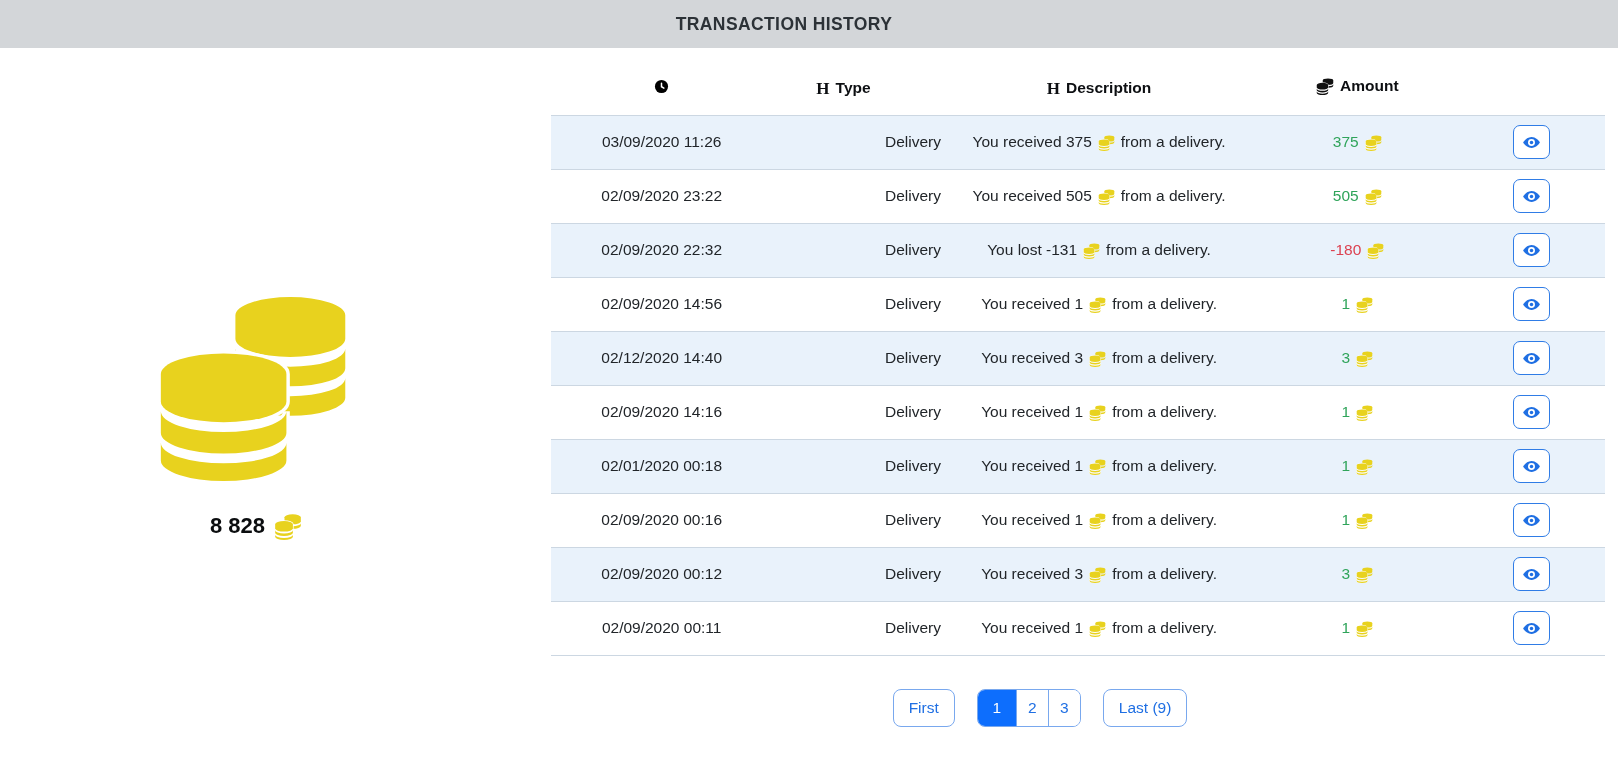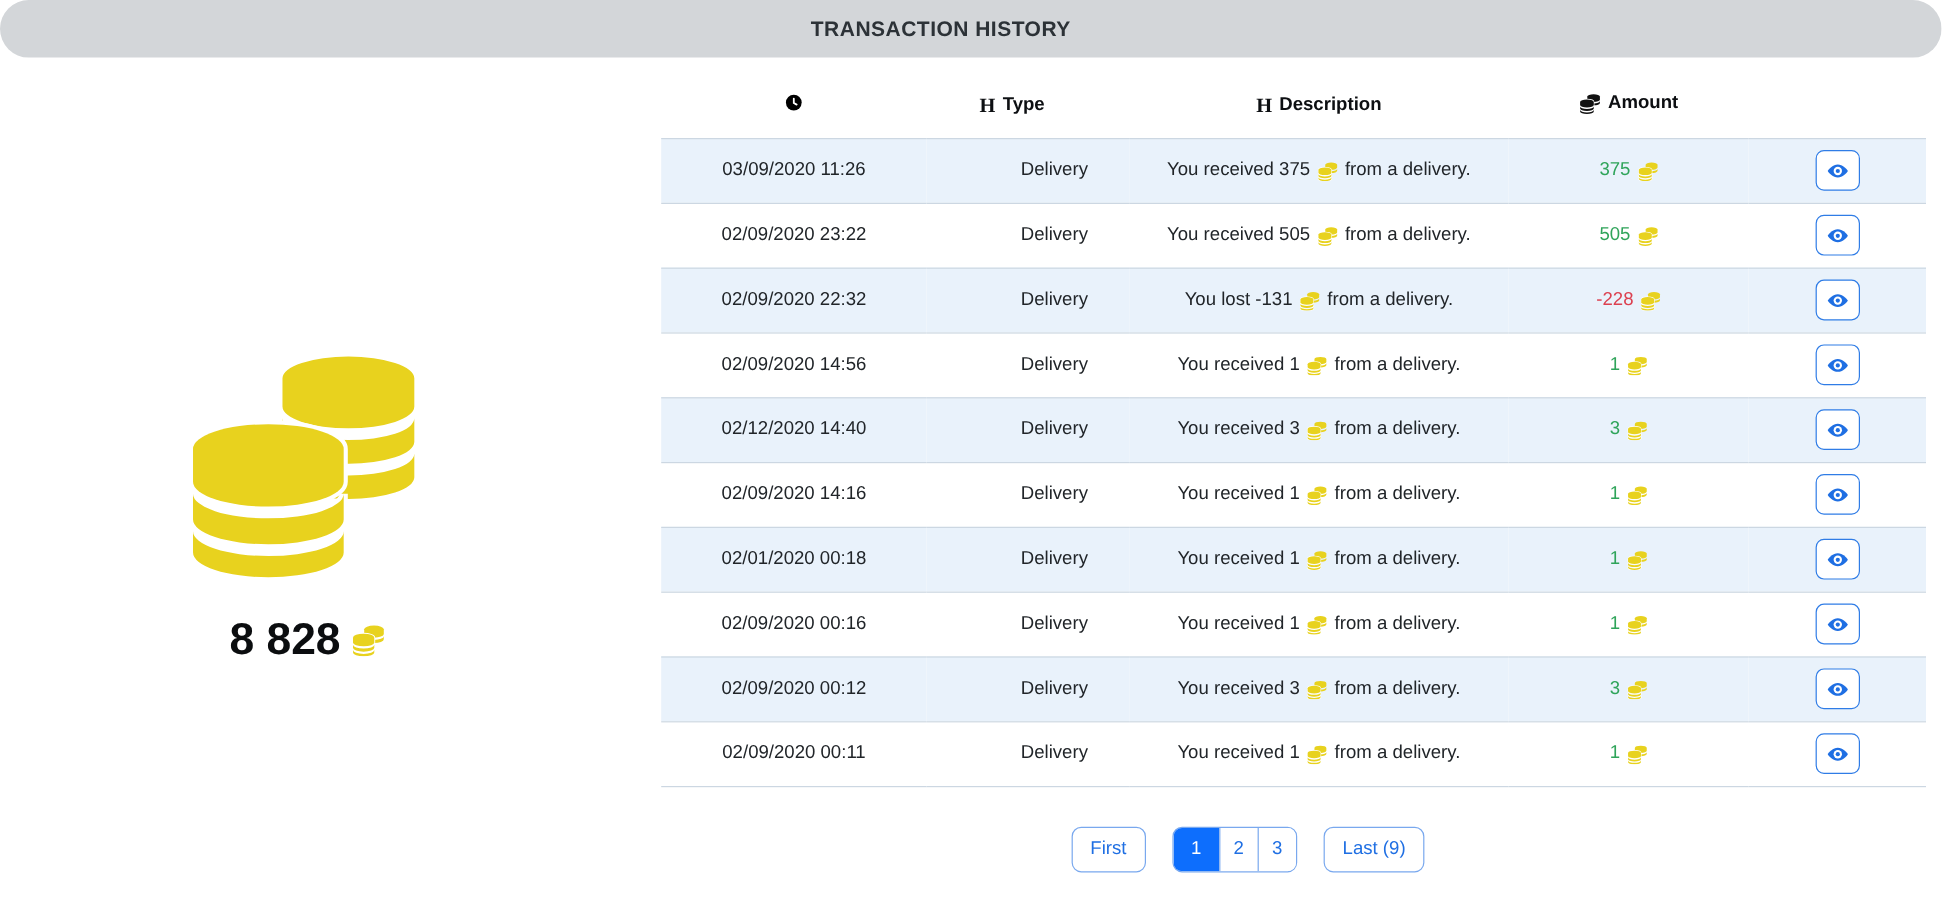--- a/index.html
+++ b/index.html
@@ -1,45 +1,45 @@
 <!DOCTYPE html>
 <html style="--barBg: #d3d6d9; --accent: #1f6fe3; --pgBorder: #79a8ee; --eyeBorder: #2f7ce6; --activePageBg: #0d6efd; --positive: #2fa45a; --negative: #dc4150; --coin: #e8d21e; --stripe: #e9f2fb; --rowBorder: #ccd7e2; --text: #212529;"><head>
 <meta charset="utf-8">
 <style>
   * { margin:0; padding:0; box-sizing:border-box; }
   html,body { width:1618px; height:762px; overflow:hidden; background:#fff;
     font-family:"Liberation Sans","DejaVu Sans",sans-serif; color:var(--text,#212529); }
 
   
   .topbar { height:48px; background:var(--barBg,#d3d6d9); display:flex;
-    align-items:center; justify-content:center; padding-right:50px;border-radius:24px; }
+    align-items:center; justify-content:center; padding-right:50px; }
   .topbar h1 { font-size:17.5px; font-weight:700; letter-spacing:.4px; color:#2c3237; }
 
   
   .main { display:flex; align-items:flex-start; }
   .left-panel { width:512px; flex-shrink:0; display:flex; flex-direction:column; align-items:center; }
   .coins-art { margin-top:228px; width:206px; height:206px; }
   .coin-yellow { fill:var(--coin,#e8d21e); }
   .coin-halo { stroke:#fff; stroke-width:7; paint-order:stroke; }
   .balance { margin-top:30px; display:flex; align-items:center; gap:9px;
-    font-size:37px; font-weight:700; color:#0b0d0f; }
+    font-size:22px; font-weight:700; color:#0b0d0f; }
   .balance .coin-ic { width:28px; height:28px; }
 
   .right-panel { flex:1; padding:14px 13px 0 39px; }
 
   
   table { width:100%; border-collapse:collapse; table-layout:fixed; }
   thead th { height:53px; font-size:15.5px; font-weight:700; color:#0d0f12;
     text-align:center; vertical-align:middle; }
   thead th.c-type { text-align:left; padding-left:44px; }
   tbody tr { height:54px; border-top:1px solid var(--rowBorder,#ccd7e2);padding-left:28px; }
   tbody tr:last-child { border-bottom:1px solid var(--rowBorder,#ccd7e2); }
   tbody tr:nth-child(odd) { background:var(--stripe,#e9f2fb); }
   tbody td { font-size:15.5px; text-align:center; vertical-align:middle; }
-  td.c-type { text-align:center; padding-left:44px; }
+  td.c-type { text-align:right; padding-left:44px; }
   .hdr-inline, .desc-line, .amount-line { display:inline-flex; align-items:center; gap:6px; }
   .h-icon { font-family:"Liberation Serif","DejaVu Serif",serif; font-weight:700;
     font-size:17px; line-height:1; }
   .coin-ic { width:17px; height:17px; color:var(--coin,#e8d21e); display:inline-block; }
   .coin-dark { color:#111; width:18px; height:18px; }
   .clock-ic { width:15px; height:15px; color:#000; }
   .amount-line.positive { color:var(--positive,#2fa45a); }
   .amount-line.negative { color:var(--negative,#dc4150); }
   .amount-line .coin-ic { color:var(--coin,#e8d21e); }
 
@@ -217,21 +217,21 @@
       <span class="desc-line">
         <span>You lost -131</span>
         <svg class="coin-ic">
                   <use href="#sym-coins"></use>
                 </svg>
         <span>from a delivery.</span>
       </span>
     </td>
     <td class="c-amount">
       <span class="amount-line negative">
-        <span>-228</span>
+        <span>-180</span>
         <svg class="coin-ic">
                   <use href="#sym-coins"></use>
                 </svg>
       </span>
     </td>
     <td class="c-action">
       <button class="eye-btn">
         <svg class="eye-ic">
                   <use href="#sym-eye"></use>
                 </svg>

